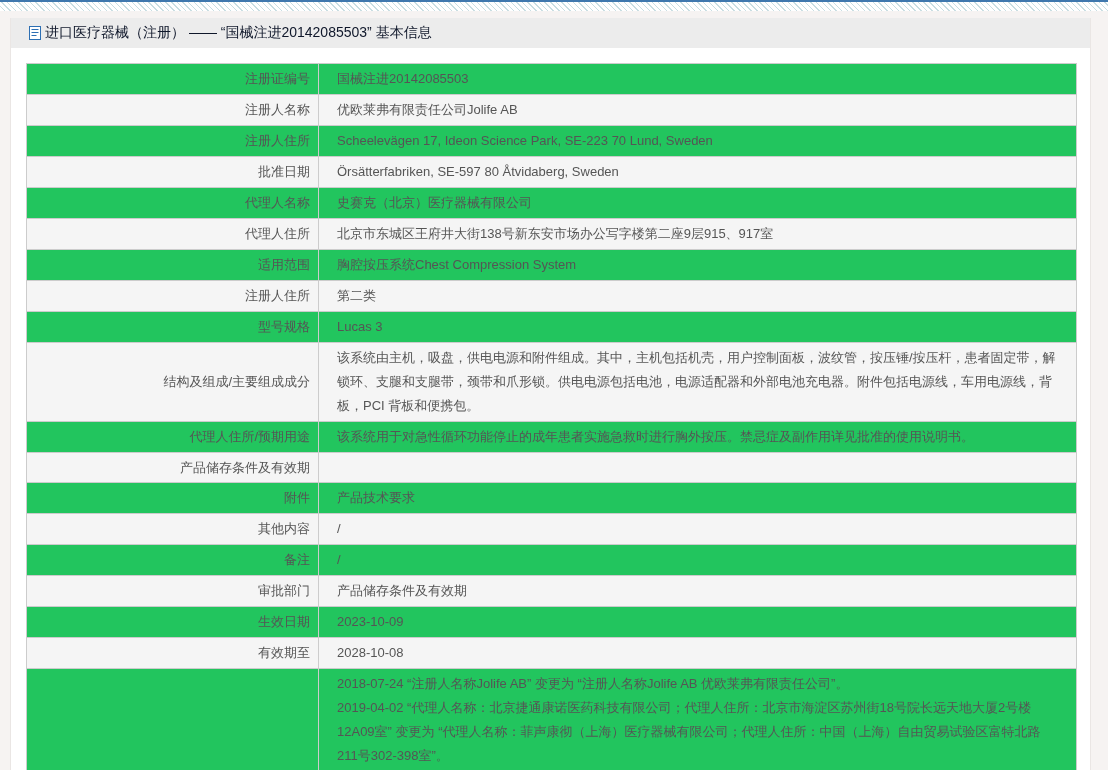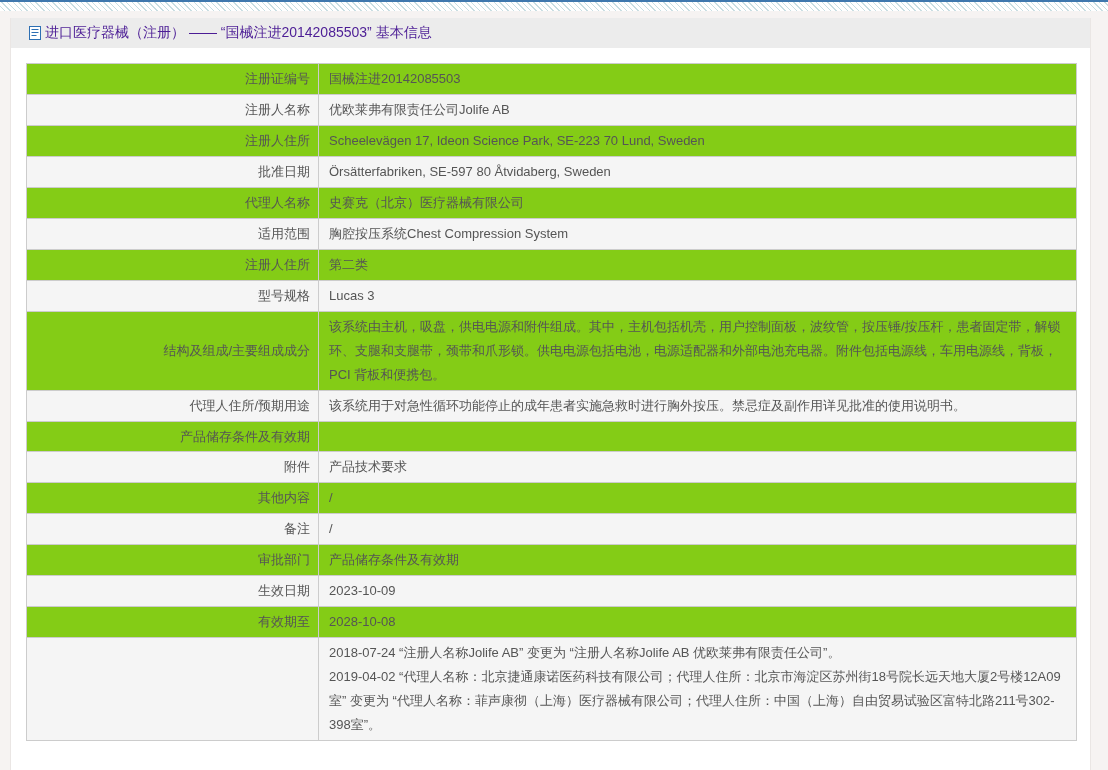--- a/index.html
+++ b/index.html
@@ -31,51 +31,51 @@
     border-top: none;
     box-sizing: border-box;
   }
   .title-bar {
     height: 30px;
     background: #ececec;
     display: flex;
     align-items: center;
     padding-left: 18px;
     font-size: 14px;
-    color: #4c1d95;
+    color: #0f172a;
   }
   .doc-icon {
     display: inline-flex;
     margin-right: 4px;
     position: relative;
     top: 0px;
   }
   .info-table {
     border-collapse: collapse;
     table-layout: fixed;
     width: 1051px;
     margin: 15px 0 0 15px;
     font-size: 13px;
     color: #555555;
   }
   .info-table td {
     border: 1px solid #cccccc;
     box-sizing: border-box;
     vertical-align: middle;
     height: 30px;
-    background: #84cc16;
+    background: #22c55e;
   }
   .info-table td.label {
     width: 292px;
     text-align: right;
     padding: 3px 8px 3px 4px;
     line-height: 20px;
   }
   .info-table td.value {
-    padding: 3px 10px;
+    padding: 3px 18px;
     line-height: 24px;
     white-space: pre-line;
     word-break: break-word;
   }
   .info-table tr:nth-child(even) td { background: #f5f5f5; }
 </style>
 </head>
 <body>
 
 <div class="stripe-band"></div>
@@ -113,20 +113,24 @@
   <tr>
     <td class="label">批准日期</td>
     <td class="value">Örsätterfabriken, SE-597 80 Åtvidaberg, Sweden</td>
   </tr>
 
   <tr>
     <td class="label">代理人名称</td>
     <td class="value">史赛克（北京）医疗器械有限公司</td>
   </tr>
 
+  <tr>
+    <td class="label">代理人住所</td>
+    <td class="value">北京市东城区王府井大街138号新东安市场办公写字楼第二座9层915、917室</td>
+  </tr>
 
   <tr>
     <td class="label">适用范围</td>
     <td class="value">胸腔按压系统Chest Compression System</td>
   </tr>
 
   <tr>
     <td class="label">注册人住所</td>
     <td class="value">第二类</td>
   </tr>

